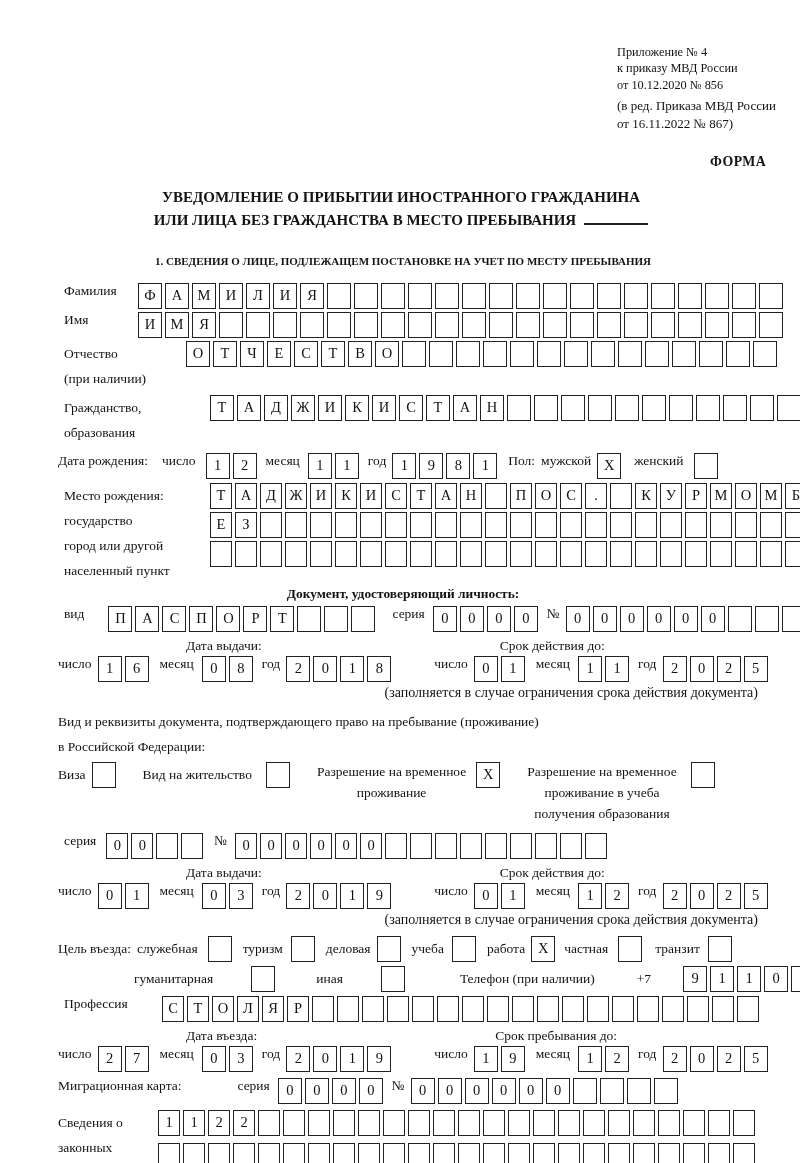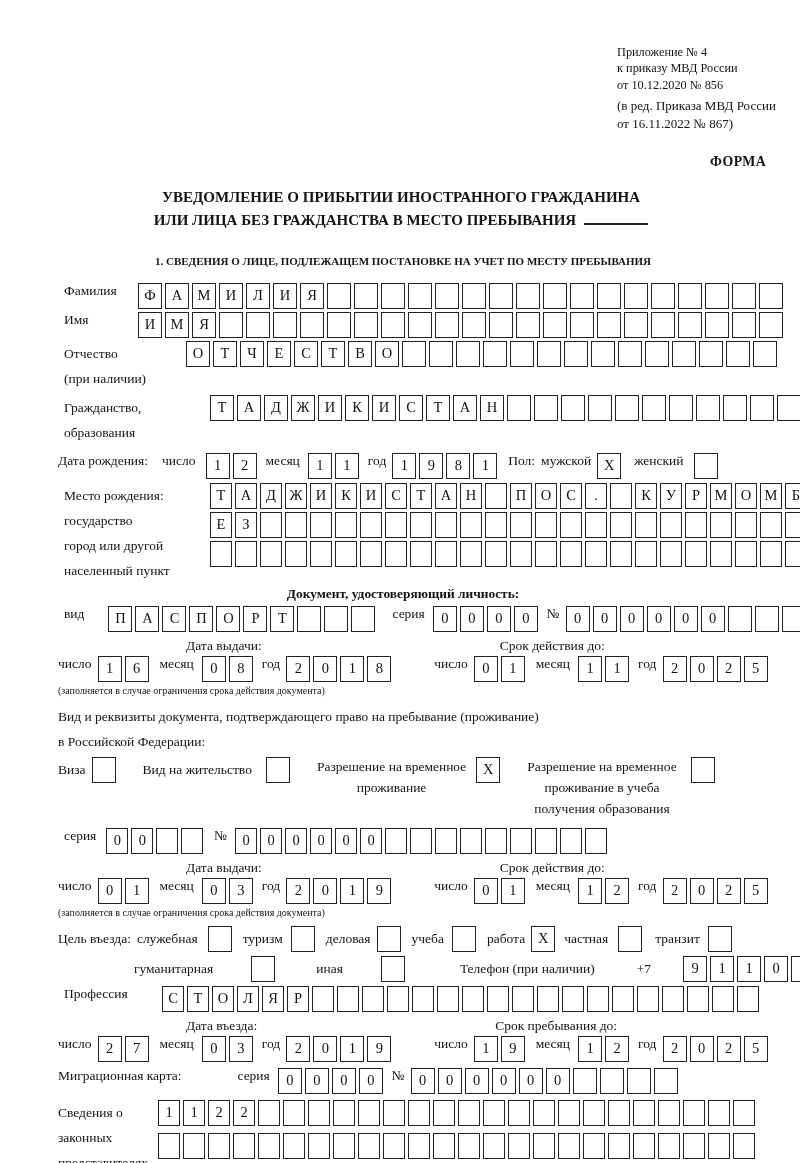--- a/index.html
+++ b/index.html
@@ -37,21 +37,21 @@
   }
   .cells-sm .cell { width:22px; margin-right:3px; }
 
   .g6{margin-left:6px}.g8{margin-left:8px}.g10{margin-left:10px}.g14{margin-left:14px}
   .g18{margin-left:18px}.g24{margin-left:24px}.g28{margin-left:28px}.g40{margin-left:40px}
   .g56{margin-left:56px}.g76{margin-left:76px}
 
   .dlabels { display:flex; margin:6px 0 2px 0; }
   .dl1 { margin-left:128px; }
   .dl2 { margin-left:238px; }
-  .note-r { text-align:left; font-size:10px; margin:2px 14px 8px 0; }
+  .note-r { text-align:right; font-size:14px; margin:2px 14px 8px 0; }
   .plain { margin:4px 0 2px 0; line-height:1.9; }
   .stack { display:inline-block; text-align:center; line-height:1.55; white-space:nowrap; }
   .opt { line-height:26px; white-space:nowrap; }
   .mt8 { margin-top:8px; } .mt6 { margin-top:6px; } .mt4 { margin-top:4px;gap:24px; }
   .dochead { text-align:center; font-weight:bold; font-size:13.4px; margin:3px 0 4px -24px; }
   .reps-row { margin-bottom:7px; }
 </style>
 </head>
 <body>
 

